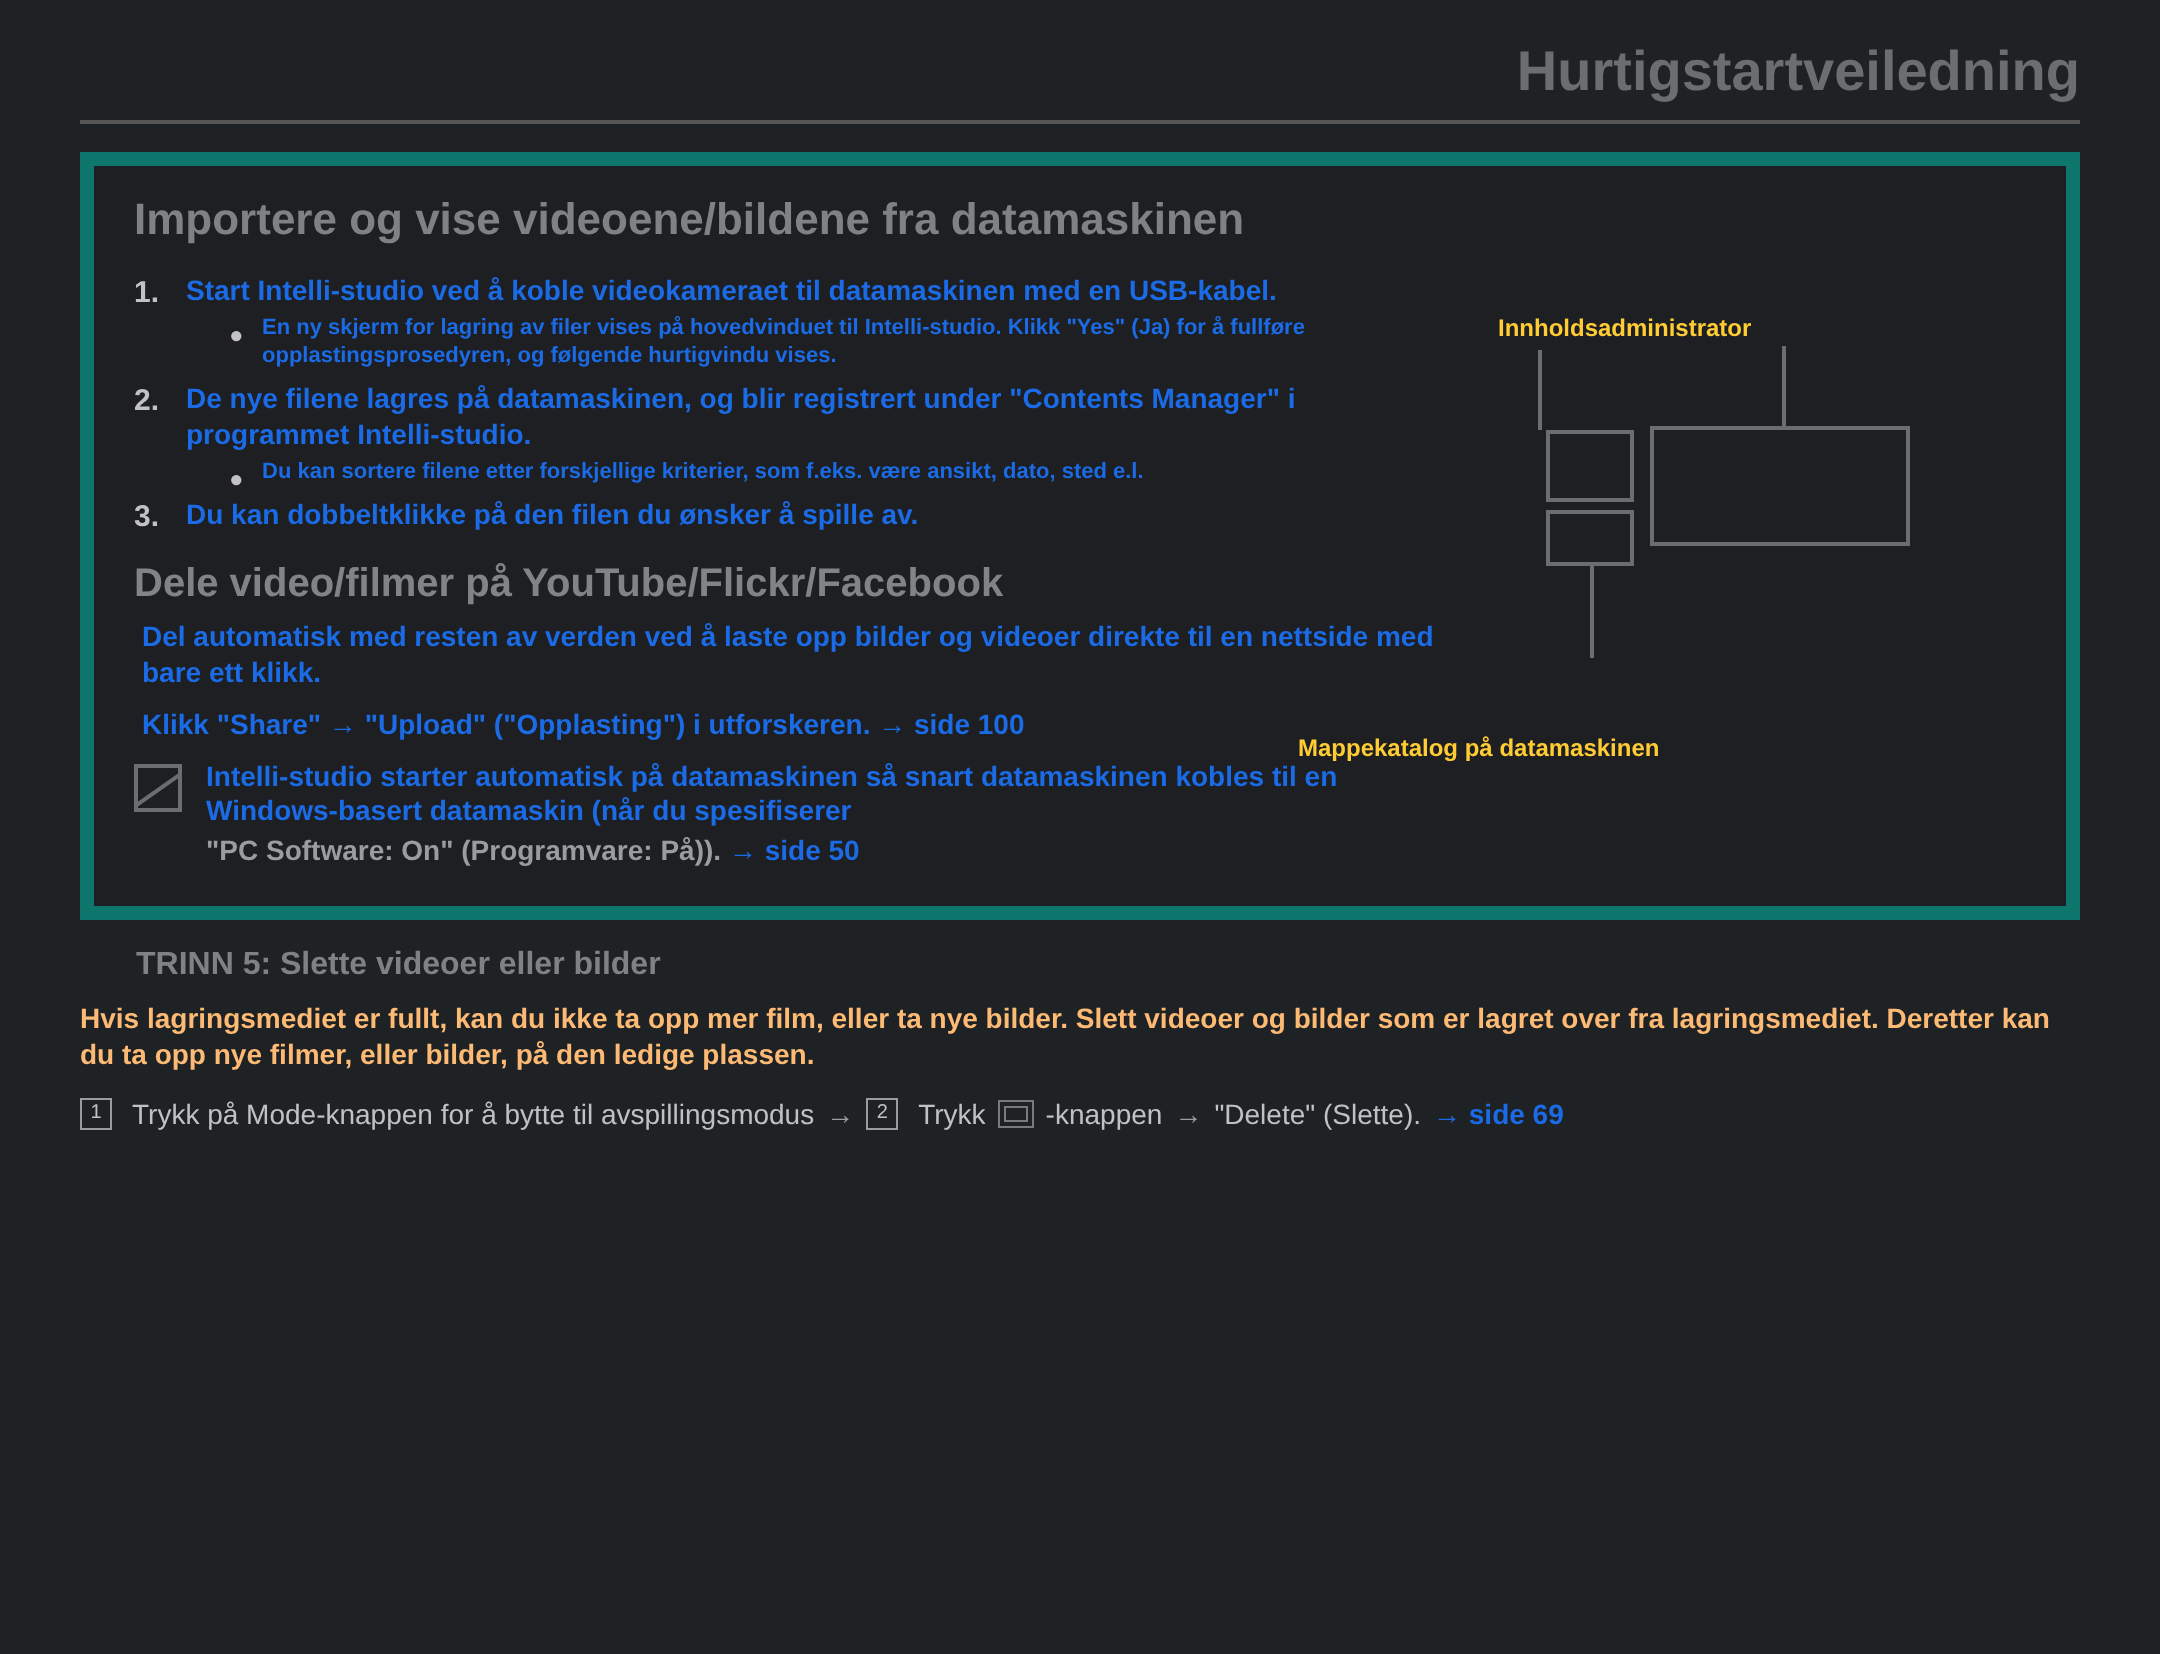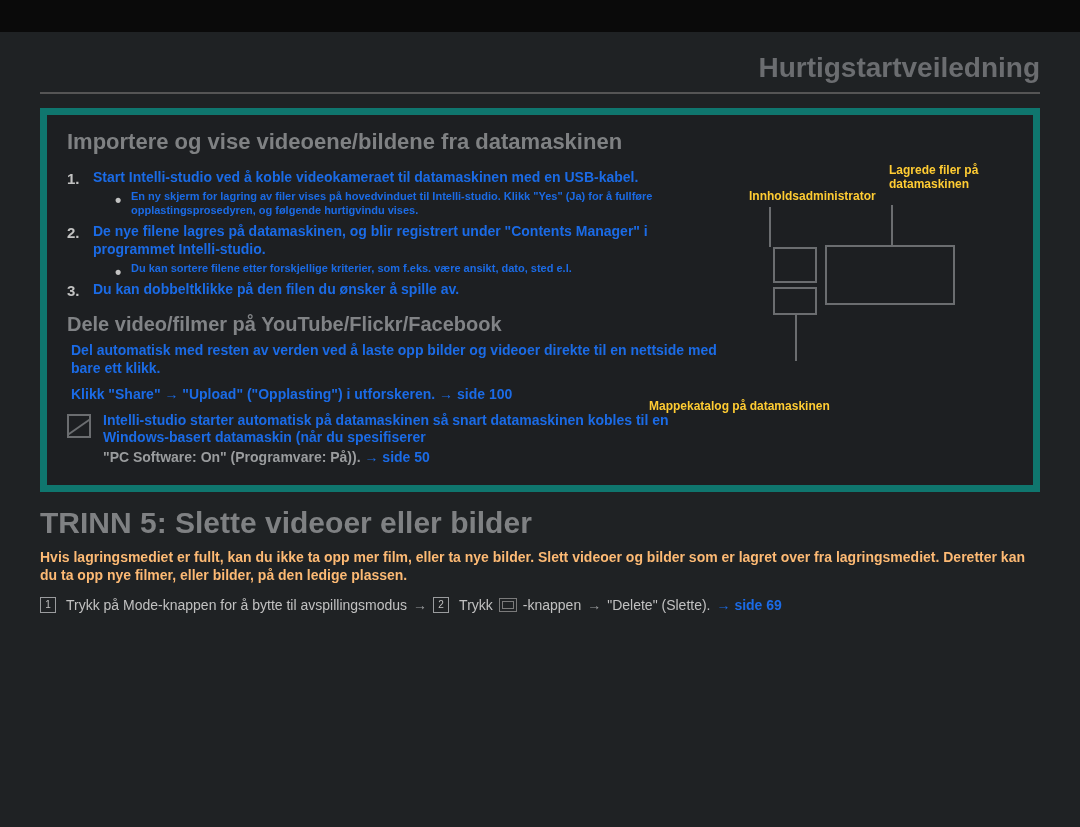--- a/index.html
+++ b/index.html
@@ -1,18 +1,18 @@
 <!DOCTYPE html>
 <html><head>
 <meta charset="utf-8">
 <style>
   * { box-sizing: border-box; margin: 0; padding: 0; }
   html, body { width: 1080px; height: 827px; background: #0a0a0a; font-family: Arial, Helvetica, sans-serif; overflow: hidden; }
   .page { width: 1080px; height: 827px; background: #1f2224; position: relative; color: #b0b0b0; }
-  .header-area { padding: 20px 40px 8px 40px; text-align: right; margin-top: 32px; }
+  .header-area { padding: 20px 40px 8px 40px; text-align: right; }
   .header-title { color: #6b6d70; font-size: 28px; font-weight: bold; }
   .rule { border: none; border-top: 2px solid #555; margin: 0 40px; }
   .section1 { margin: 14px 40px 0 40px; border: 7px solid #0f766e; background: #1d1f22; padding: 14px 20px 18px 20px; position: relative; }
   .sec-title { color: #7f8183; font-size: 22px; font-weight: bold; margin-bottom: 12px; }
   .body-wrap { display: flex; gap: 28px; }
   .left-col { width: 700px; }
   .right-col { width: 260px; position: relative; padding-left: 6px; }
   .diagram { position: relative; width: 260px; height: 240px; }
   .label { color: #ffcc33; font-weight: bold; font-size: 12px; position: absolute; line-height: 1.18; }
   .label.saved { right: 0px; top: -4px; width: 130px; }
@@ -32,21 +32,21 @@
   .bullet { list-style: none; padding-left: 24px; }
   .bullet > li { position: relative; padding-left: 14px; margin: 2px 0; color: #1b6be6; font-weight: bold; font-size: 11px; line-height: 1.28; }
   .bullet > li::before { content: "•"; position: absolute; left: -2px; top: 0; color: #c2c2c2; font-size: 18px; }
   .para { color: #1b6be6; font-weight: bold; font-size: 14px; line-height: 1.28; margin: 4px 0 8px 0; padding-left: 4px; }
   .sub-title { color: #818386; font-size: 20px; font-weight: bold; margin: 14px 0 6px 0; }
   .note-row { display: flex; align-items: flex-start; gap: 12px; margin-top: 8px; }
   .note-icon { width: 24px; height: 24px; border: 2px solid #6b6d70; position: relative; flex: 0 0 24px; margin-top: 2px; }
   .note-icon::before { content: ""; position: absolute; left: -4px; right: -4px; top: 10px; border-top: 2px solid #6b6d70; transform: rotate(-35deg); }
   .gray-inline { color: #9a9c9e; font-weight: bold; }
   .section2 { margin: 14px 40px 0 40px; }
-  .s2-title { color: #7f8183; font-size: 30px; font-weight: bold; margin-bottom: 8px; }
+  .s2-title { color: #7f8183; font-size: 16px; font-weight: bold; margin-bottom: 8px; margin-left: 28px; }
   .s2-body { color: #fdba74; font-weight: bold; font-size: 14px; line-height: 1.3; }
   .step-row { color: #c1c1c1; font-size: 14px; font-weight: normal; margin-top: 12px; display: flex; align-items: center; flex-wrap: wrap; gap: 6px; }
   .tiny-num { width: 16px; height: 16px; display: inline-flex; align-items: center; justify-content: center; border: 1px solid #9a9c9e; font-size: 10px; color: #c1c1c1; margin-right: 4px; }
   .sq { width: 18px; height: 14px; display: inline-block; border: 1px solid #7a7a7a; position: relative; }
   .sq::after { content: ""; position: absolute; inset: 2px; border: 1px solid #7a7a7a; }
   .arrow { color: #9a9c9e; font-size: 14px; }
   .pg-ref { color: #1b6be6; font-weight: bold; }
 </style>
 </head>
 <body>
@@ -91,21 +91,20 @@
               <span class="gray-inline">"PC Software: On" (Programvare: På)).</span>
               <span class="pg-ref">→ side 50</span>
             </div>
           </div>
         </div>
       </div>
 
       <div class="right-col">
         <div class="diagram">
           <div class="label contents">Innholdsadministrator</div>
-          <div class="label saved">Lagrede filer på datamaskinen</div>
           <div class="label folder">Mappekatalog på datamaskinen</div>
           <div class="line lineB"></div>
           <div class="line lineC"></div>
           <div class="box boxA"></div>
           <div class="box boxB"></div>
           <div class="box boxC"></div>
           <div class="line lineA"></div>
         </div>
       </div>
     </div>

